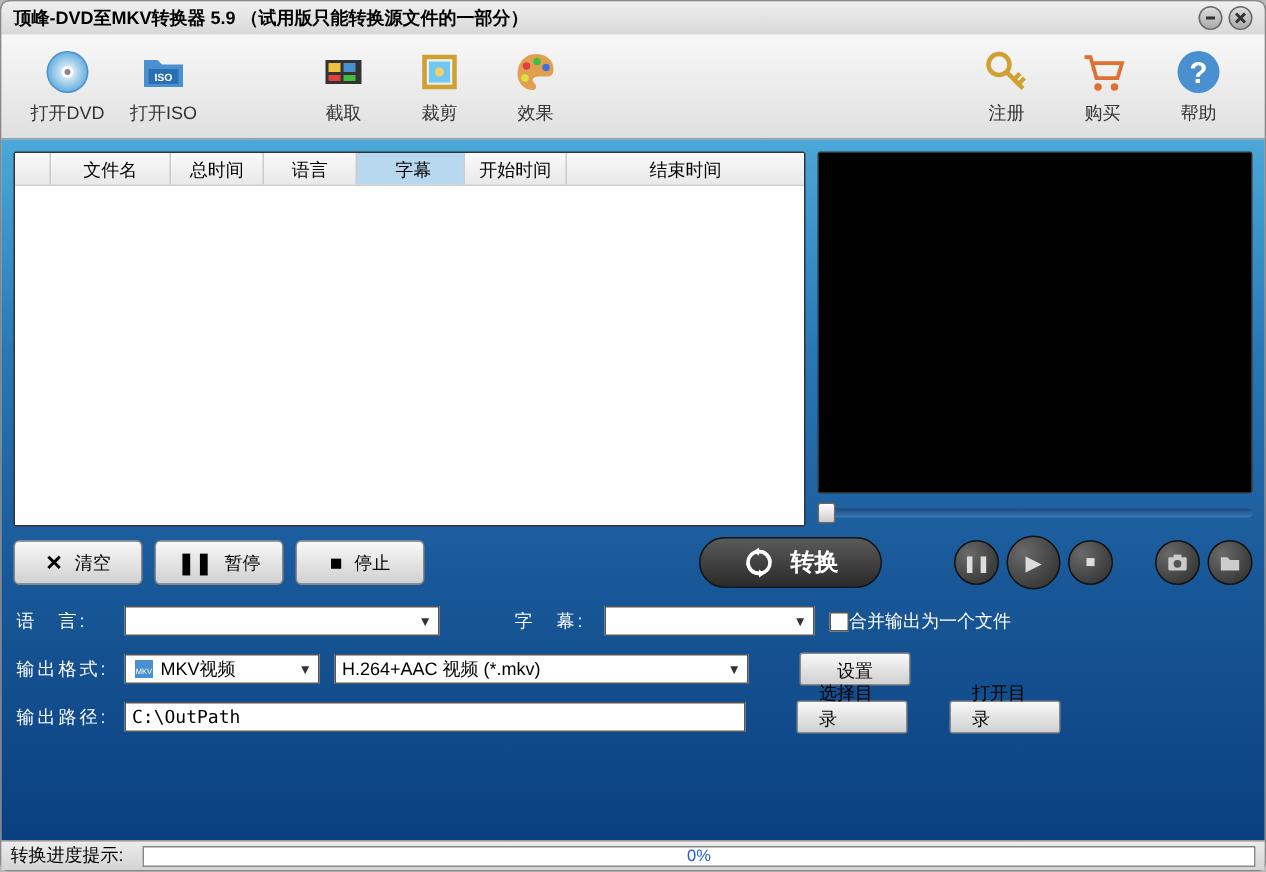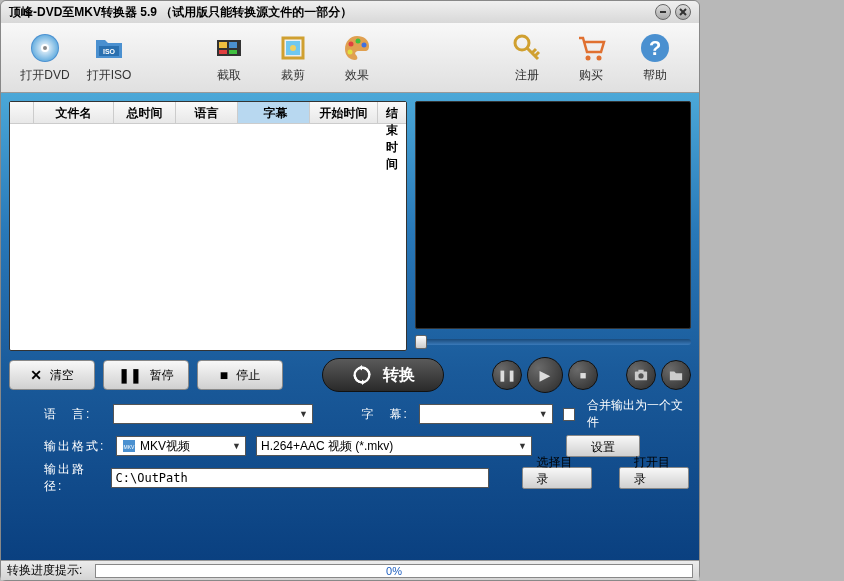--- a/index.html
+++ b/index.html
@@ -1,35 +1,35 @@
 <!DOCTYPE html>
 <html><head>
 <meta charset="utf-8">
 <style>
 * { box-sizing: border-box; margin: 0; padding: 0; }
 body { font-family: "Microsoft YaHei", SimSun, sans-serif; font-size: 12px; background: #b8b8b8; width: 844px; height: 581px; overflow: hidden; }
 
-.window { width: 700px; height: 581px; background: linear-gradient(to bottom, #e8e8e8, #d0d0d0); border: 1px solid #888; border-radius: 6px; display: flex; flex-direction: column; }
+.window { width: 844px; height: 581px; background: linear-gradient(to bottom, #e8e8e8, #d0d0d0); border: 1px solid #888; border-radius: 6px; display: flex; flex-direction: column; }
 
 .titlebar { height: 22px; background: linear-gradient(to bottom, #f0f0f0, #d8d8d8); border-radius: 6px 6px 0 0; display: flex; align-items: center; padding: 0 8px; font-weight: bold; font-size: 12px; }
 .titlebar-text { flex: 1; }
 .tb-btn { width: 16px; height: 16px; border-radius: 50%; margin-left: 4px; display: flex; align-items: center; justify-content: center; font-size: 10px; cursor: pointer; }
 .tb-min { background: linear-gradient(#ddd,#aaa); border: 1px solid #666; }
 .tb-close { background: linear-gradient(#ddd,#aaa); border: 1px solid #666; }
 
 .toolbar { height: 70px; background: linear-gradient(to bottom, #f8f8f8, #e0e0e0); border-bottom: 1px solid #999; display: flex; align-items: center; padding: 0 15px; gap: 6px; }
 .tool-btn { display: flex; flex-direction: column; align-items: center; justify-content: center; width: 58px; height: 58px; cursor: pointer; border-radius: 4px; }
 .tool-icon { width: 32px; height: 32px; margin-bottom: 3px; }
 .tool-label { font-size: 12px; color: #333; text-align: center; }
 .tool-spacer { flex: 1; }
 
 .main-area { flex: 1; background: linear-gradient(to bottom, #4ba8d8 0%, #2878b8 30%, #1a5a9a 60%, #0a4080 100%); padding: 8px; display: flex; flex-direction: column; gap: 6px; }
 
 .top-row { display: flex; gap: 8px; height: 250px; }
-.list-panel { flex: 1; background: #fff; border: 1px solid #333; border-radius: 2px; display: flex; flex-direction: row; font-weight: bold; }
+.list-panel { flex: 1; background: #fff; border: 1px solid #333; border-radius: 2px; display: flex; flex-direction: column; }
 .list-header { display: flex; background: linear-gradient(to bottom, #fafafa, #e8e8e8); border-bottom: 1px solid #ccc; height: 22px; }
 .list-header-cell { padding: 3px 8px; border-right: 1px solid #ccc; font-size: 12px; text-align: center; }
 .list-header-cell.active { background: #b8d8f0; padding-left: 12px; }
 .list-header-cell.chk { width: 24px; }
 .list-body { flex: 1; background: #fff; }
 
 .preview-panel { width: 290px; display: flex; flex-direction: column; gap: 4px; }
 .preview-video { flex: 1; background: #000; border: 1px solid #333; border-radius: 2px; }
 .preview-slider { height: 18px; display: flex; align-items: center; }
 .slider-track { flex: 1; height: 6px; background: linear-gradient(to bottom,#1a4a7a,#3a7aba); border-radius: 3px; position: relative; }
@@ -39,28 +39,28 @@
 .ctrl-btn { height: 30px; background: linear-gradient(to bottom,#f8f8f8,#d0d0d0); border: 1px solid #888; border-radius: 4px; display: flex; align-items: center; justify-content: center; gap: 8px; padding: 0 14px; cursor: pointer; font-size: 12px; }
 .ctrl-btn .sym { font-size: 14px; font-weight: bold; }
 .convert-btn { height: 34px; background: linear-gradient(to bottom,#5a5a5a,#2a2a2a); border: 1px solid #111; border-radius: 18px; color: #fff; font-size: 16px; font-weight: bold; padding: 0 28px; display: flex; align-items: center; gap: 10px; cursor: pointer; }
 .convert-btn .arrow-ico { display: inline-flex; }
 
 .player-controls { display: flex; gap: 5px; align-items: center; margin-left: auto; }
 .pc-btn { width: 30px; height: 30px; border-radius: 50%; background: radial-gradient(circle at 30% 30%, #6a6a6a, #2a2a2a); border: 1px solid #111; display: flex; align-items: center; justify-content: center; color: #ddd; cursor: pointer; font-size: 11px; }
 .pc-btn.big { width: 36px; height: 36px; font-size: 14px; }
 .pc-gap { width: 18px; }
 
-.settings-area { display: flex; flex-direction: column; gap: 10px; padding: 4px 2px 2px 2px; margin-left: 33px; }
+.settings-area { display: flex; flex-direction: column; gap: 10px; padding: 4px 2px 2px 2px; }
 .settings-row { display: flex; align-items: center; gap: 10px; height: 22px; }
 .s-label { color: #fff; font-size: 12px; width: 62px; letter-spacing: 2px; }
 .s-select, .s-input { height: 20px; background: #fff; border: 1px solid #555; font-size: 12px; padding: 0 4px; }
 .s-select { display: flex; align-items: center; justify-content: space-between; cursor: pointer; }
 .s-select .dd { font-size: 9px; color: #333; }
 .s-btn { height: 22px; background: linear-gradient(to bottom,#f8f8f8,#d0d0d0); border: 1px solid #888; padding: 0 14px; cursor: pointer; font-size: 12px; display: flex; align-items: flex-end; border-radius: 2px; }
-.chk-row { display: flex; align-items: center; gap: 12px; color: #fff; }
+.chk-row { display: flex; align-items: center; gap: 0; color: #fff; }
 .chk-box { width: 13px; height: 13px; background: #fff; border: 1px solid #555; cursor: pointer; }
 .mini-ico { width: 16px; height: 16px; display: inline-flex; align-items: center; justify-content: center; }
 
 .statusbar { height: 20px; background: linear-gradient(to bottom,#ececec,#d4d4d4); border-top: 1px solid #999; display: flex; align-items: center; padding: 0 6px; font-size: 12px; }
 .status-label { width: 88px; }
 .progress-bar { flex: 1; height: 14px; background: #fff; border: 1px solid #888; position: relative; }
 .progress-text { position: absolute; width: 100%; text-align: center; color: #2060c0; font-size: 11px; top: 0; }
 </style>
 </head>
 <body>

